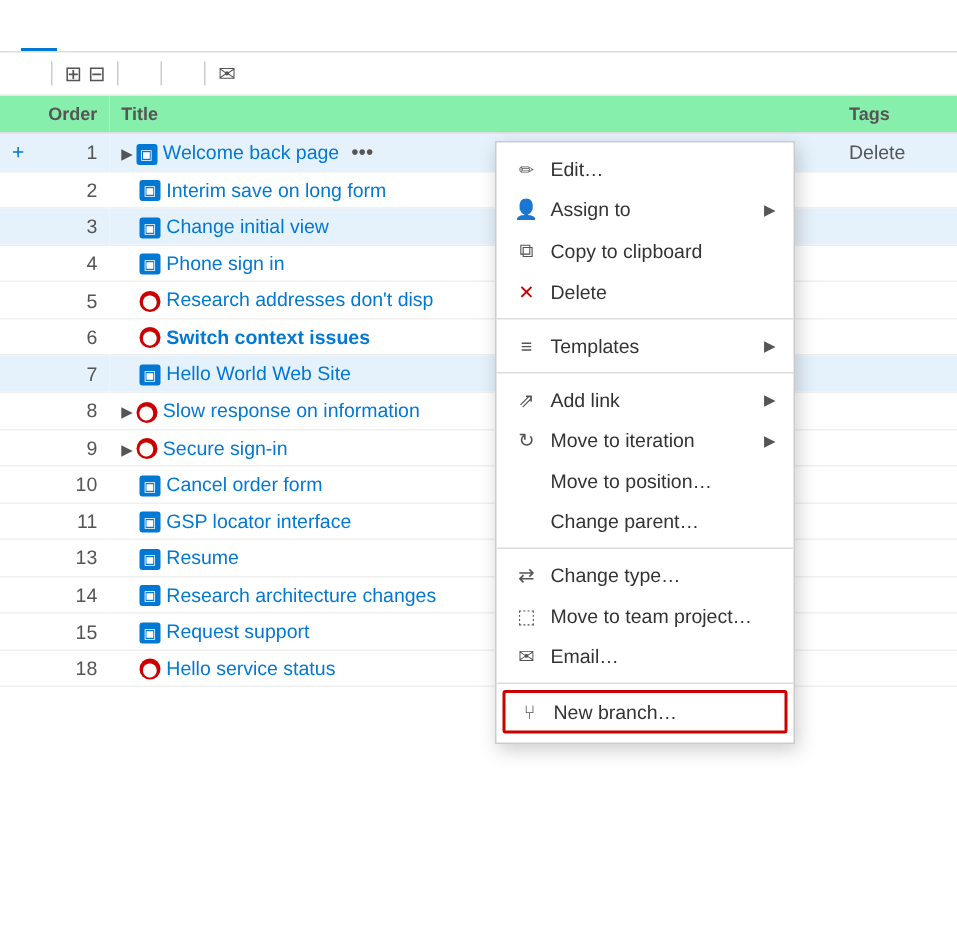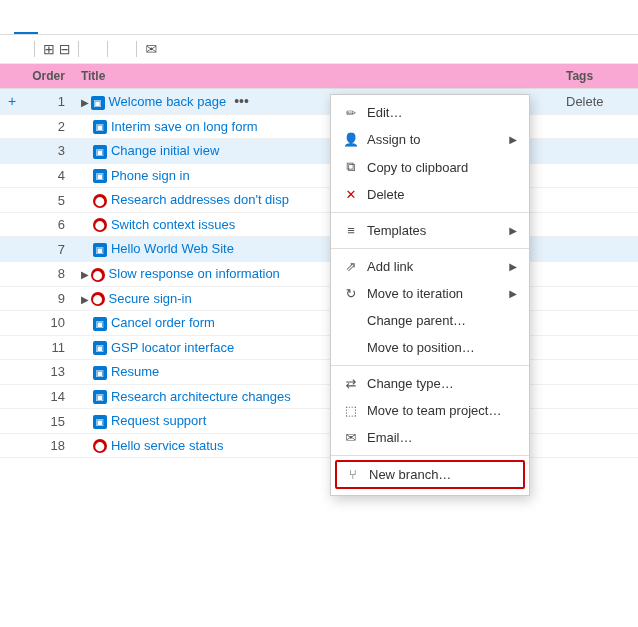--- a/index.html
+++ b/index.html
@@ -15,21 +15,21 @@
     
     .toolbar { display: flex; align-items: center; padding: 6px 14px; border-bottom: 1px solid #e8e8e8; gap: 4px; }
     .toolbar-btn { display: flex; align-items: center; gap: 4px; padding: 3px 6px; font-size: 13px; color: #0078d4; cursor: pointer; border: none; background: none; }
     .toolbar-separator { width: 1px; height: 16px; background: #ccc; margin: 0 4px; }
     .toolbar-icon { font-size: 14px; color: #555; cursor: pointer; display: flex; align-items: center; }
     
     .table-container { position: relative; }
     
     table { width: 100%; border-collapse: collapse; }
     thead tr { border-bottom: 1px solid #ddd; }
-    thead th { padding: 5px 8px; text-align: left; font-weight: 600; font-size: 12px; color: #555; background: #f9a8d4; }
+    thead th { padding: 5px 8px; text-align: left; font-weight: 600; font-size: 12px; color: #555; background: #86efac; }
     tbody tr { border-bottom: 1px solid #f0f0f0; }
     tbody tr.selected { background: #e5f1fb; }
     td { padding: 4px 8px; font-size: 13px; vertical-align: middle; }
     td.order { color: #555; width: 40px; text-align: right; }
     td.tags { color: #555; }
     
     .item-icon { display: inline-block; width: 14px; height: 14px; margin-right: 4px; vertical-align: middle; border-radius: 2px; }
     
     
     .context-menu {
@@ -128,21 +128,21 @@
         </tr>
         <tr>
           <td style="width: 24px; text-align: center;"></td>
           <td class="order">5</td>
           <td><span style="display:inline-block;width:12px;"></span><span class="item-icon" style="background:#cc0000;color:white;border-radius:50%;font-size:9px;display:inline-flex;align-items:center;justify-content:center;width:14px;height:14px;margin-right:4px;vertical-align:middle;border-radius:50%">⬤</span><span style="color:#0078d4;cursor:pointer;">Research addresses don't disp</span></td>
           <td class="tags"></td>
         </tr>
         <tr>
           <td style="width: 24px; text-align: center;"></td>
           <td class="order">6</td>
-          <td><span style="display:inline-block;width:12px;"></span><span class="item-icon" style="background:#cc0000;color:white;border-radius:50%;font-size:9px;display:inline-flex;align-items:center;justify-content:center;width:14px;height:14px;margin-right:4px;vertical-align:middle;border-radius:50%">⬤</span><span style="color:#0078d4;cursor:pointer;">Switch context issues</span></td>
+          <td><span style="display:inline-block;width:12px;"></span><span class="item-icon" style="background:#cc0000;color:white;border-radius:50%;font-size:9px;display:inline-flex;align-items:center;justify-content:center;width:14px;height:14px;margin-right:4px;vertical-align:middle;border-radius:50%">⬤</span><span style="color:#0078d4;cursor:pointer;font-weight:bold;">Switch context issues</span></td>
           <td class="tags"></td>
         </tr>
         <tr class="selected">
           <td style="width: 24px; text-align: center;"></td>
           <td class="order">7</td>
           <td><span style="display:inline-block;width:12px;"></span><span class="item-icon" style="background:#0078d4;color:white;font-size:9px;display:inline-flex;align-items:center;justify-content:center;width:14px;height:14px;margin-right:4px;vertical-align:middle;border-radius:2px">▣</span><span style="color:#0078d4;cursor:pointer;">Hello World Web Site</span></td>
           <td class="tags"></td>
         </tr>
         <tr>
           <td style="width: 24px; text-align: center;"></td>
@@ -226,25 +226,25 @@
         <span>Add link</span>
         <span class="menu-arrow">▶</span>
       </div>
       <div class="menu-item">
         <span class="menu-icon">↻</span>
         <span>Move to iteration</span>
         <span class="menu-arrow">▶</span>
       </div>
       <div class="menu-item">
         <span class="menu-icon" style="width:16px;display:inline-block;"></span>
+        <span>Move to position…</span>
+      </div>
+      <div class="menu-item">
+        <span class="menu-icon" style="width:16px;display:inline-block;"></span>
         <span>Change parent…</span>
-      </div>
-      <div class="menu-item">
-        <span class="menu-icon" style="width:16px;display:inline-block;"></span>
-        <span>Move to position…</span>
       </div>
       <div class="menu-separator"></div>
       <div class="menu-item">
         <span class="menu-icon">⇄</span>
         <span>Change type…</span>
       </div>
       <div class="menu-item">
         <span class="menu-icon">⬚</span>
         <span>Move to team project…</span>
       </div>

